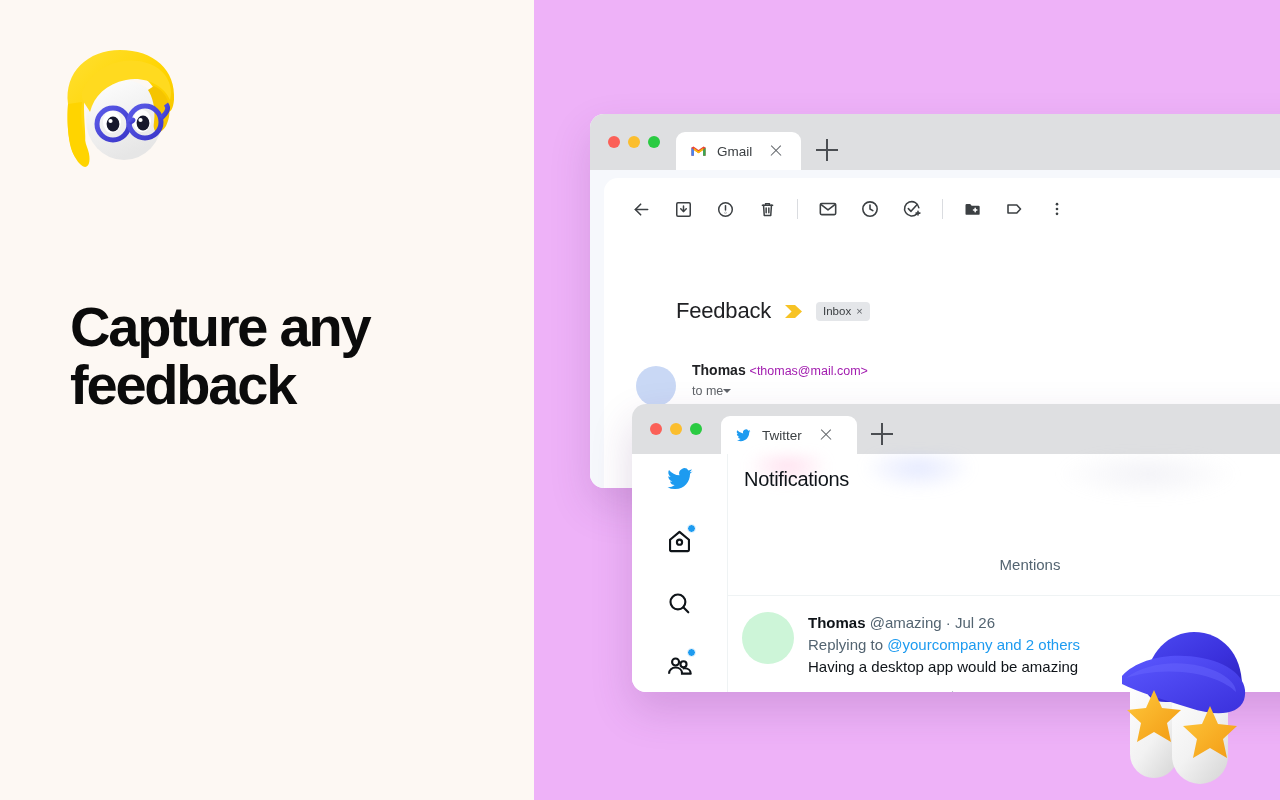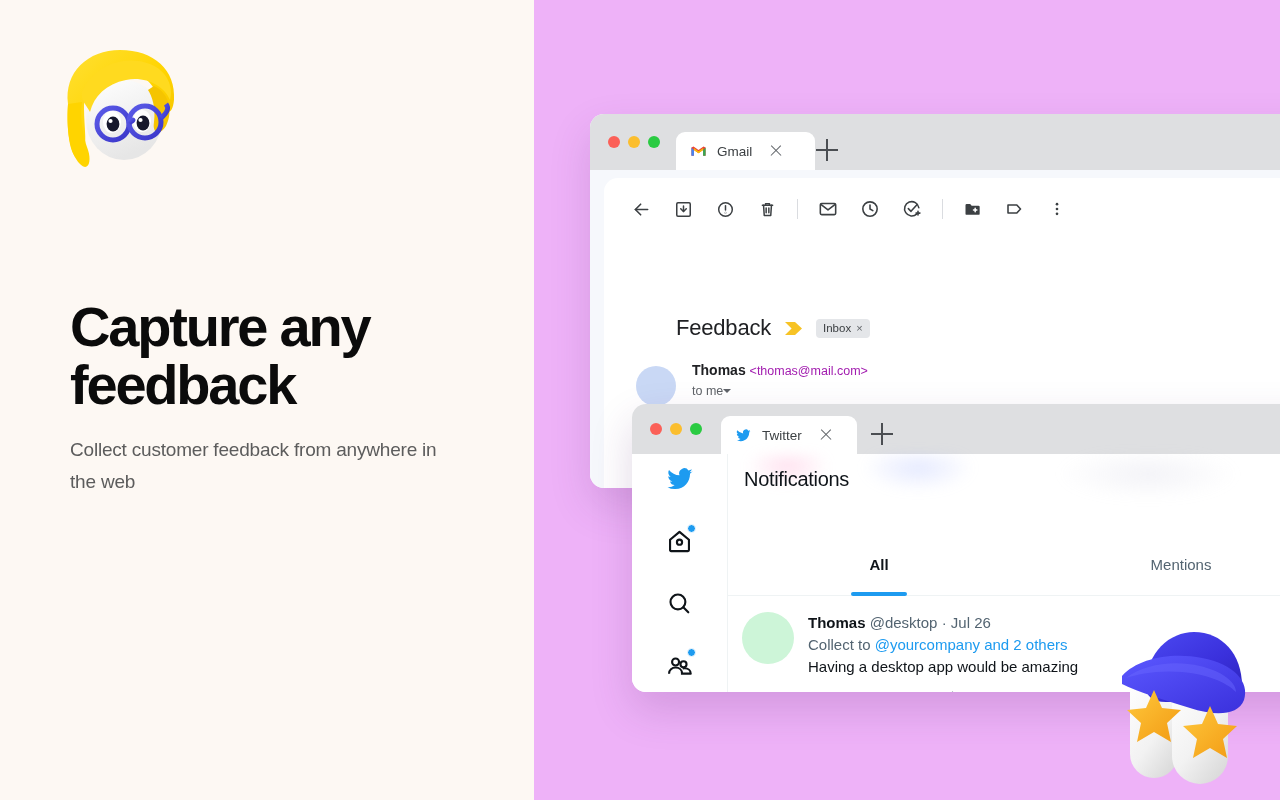--- a/index.html
+++ b/index.html
@@ -182,21 +182,21 @@
   .tb-btn svg { display: block; }
   .tb-sep {
     width: 1px; height: 20px;
     background: #DADCE0;
     margin: 0 9px;
   }
 
   .mail-subject-row {
     position: absolute;
     left: 72px;
-    top: 137px;
+    top: 120px;
     display: flex;
     align-items: center;
     gap: 13px;
   }
   .mail-subject {
     font-size: 22px;
     color: #202124;
     letter-spacing: -0.2px;
   }
   .chip {
@@ -421,35 +421,34 @@
           <circle cx="87" cy="80" r="16"></circle>
           <path d="M71 81 C74 77 78 77 71.5 80.5"></path>
           <path d="M103 76 C110 70 111 66 108 62"></path>
         </g>
 
         <path d="M10 62 C8 88 12 112 22 122 C30 130 34 120 30 108 C24 92 22 76 24 60 Z" fill="#FFD400"></path>
       </svg>
     </div>
 
     <div class="hero-title">Capture any feedback</div>
-    <div class="hero-sub">Collect customer feedback from anywhere in the web</div>
   </div>
 
   <div class="pink-panel"></div>
 
   <div class="win" id="gmail-window">
 
     <div class="win-chrome">
       <div class="traffic">
         <span class="dot red"></span>
         <span class="dot yellow"></span>
         <span class="dot green"></span>
       </div>
 
-      <div class="tab" style="left:86px; width:139px;">
+      <div class="tab" style="left:86px; width:125px;">
         <svg class="tab-favicon" viewBox="0 0 24 24">
           <path d="M2 6.5 L2 18 L5.5 18 L5.5 10 L12 14.6 L18.5 10 L18.5 18 L22 18 L22 6.5 L19 5 L12 10 L5 5 Z" fill="#EA4335"></path>
           <path d="M2 6.5 L2 18 L5.5 18 L5.5 10 Z" fill="#4285F4"></path>
           <path d="M18.5 10 L18.5 18 L22 18 L22 6.5 Z" fill="#34A853"></path>
           <path d="M5.5 10 L12 14.6 L18.5 10 L18.5 7.2 L12 11.8 L5.5 7.2 Z" fill="#FBBC04"></path>
         </svg>
         <span class="tab-title">Gmail</span>
         <span class="tab-close"></span>
       </div>
 
@@ -616,35 +615,34 @@
           </svg>
           <span class="tw-badge"></span>
         </div>
       </div>
 
       <div class="tw-main">
         <div class="tw-blur"></div>
         <div class="tw-title">Notifications</div>
 
         <div class="tw-tabs">
-          <div class="tw-tab active">All</div>
           <div class="tw-tab">Mentions</div>
         </div>
 
         <div class="tw-tweet">
           <div class="tw-avatar"></div>
           <div class="tw-content">
             <div class="tw-meta">
               <b>Thomas</b>
-              <span>@desktop</span>
+              <span>@amazing</span>
               <span>·</span>
               <span>Jul 26</span>
             </div>
             <div class="tw-reply">
-              <span>Collect to</span>
+              <span>Replying to</span>
               <a href="#">@yourcompany and 2 others</a>
             </div>
             <div class="tw-text">Having a desktop app would be amazing</div>
 
             <div class="tw-actions">
               <div class="tw-act reply">
                 <svg width="19" height="19" viewBox="0 0 24 24" fill="none" stroke="#536471" stroke-width="1.7" stroke-linejoin="round">
                   <path d="M20.4 11.2c0 4-3.8 7.2-8.4 7.2-.9 0-1.8-.1-2.6-.3l-4.4 2 1.3-3.6c-1.6-1.3-2.6-3.2-2.6-5.3 0-4 3.8-7.2 8.4-7.2s8.3 3.2 8.3 7.2z"></path>
                 </svg>
               </div>

